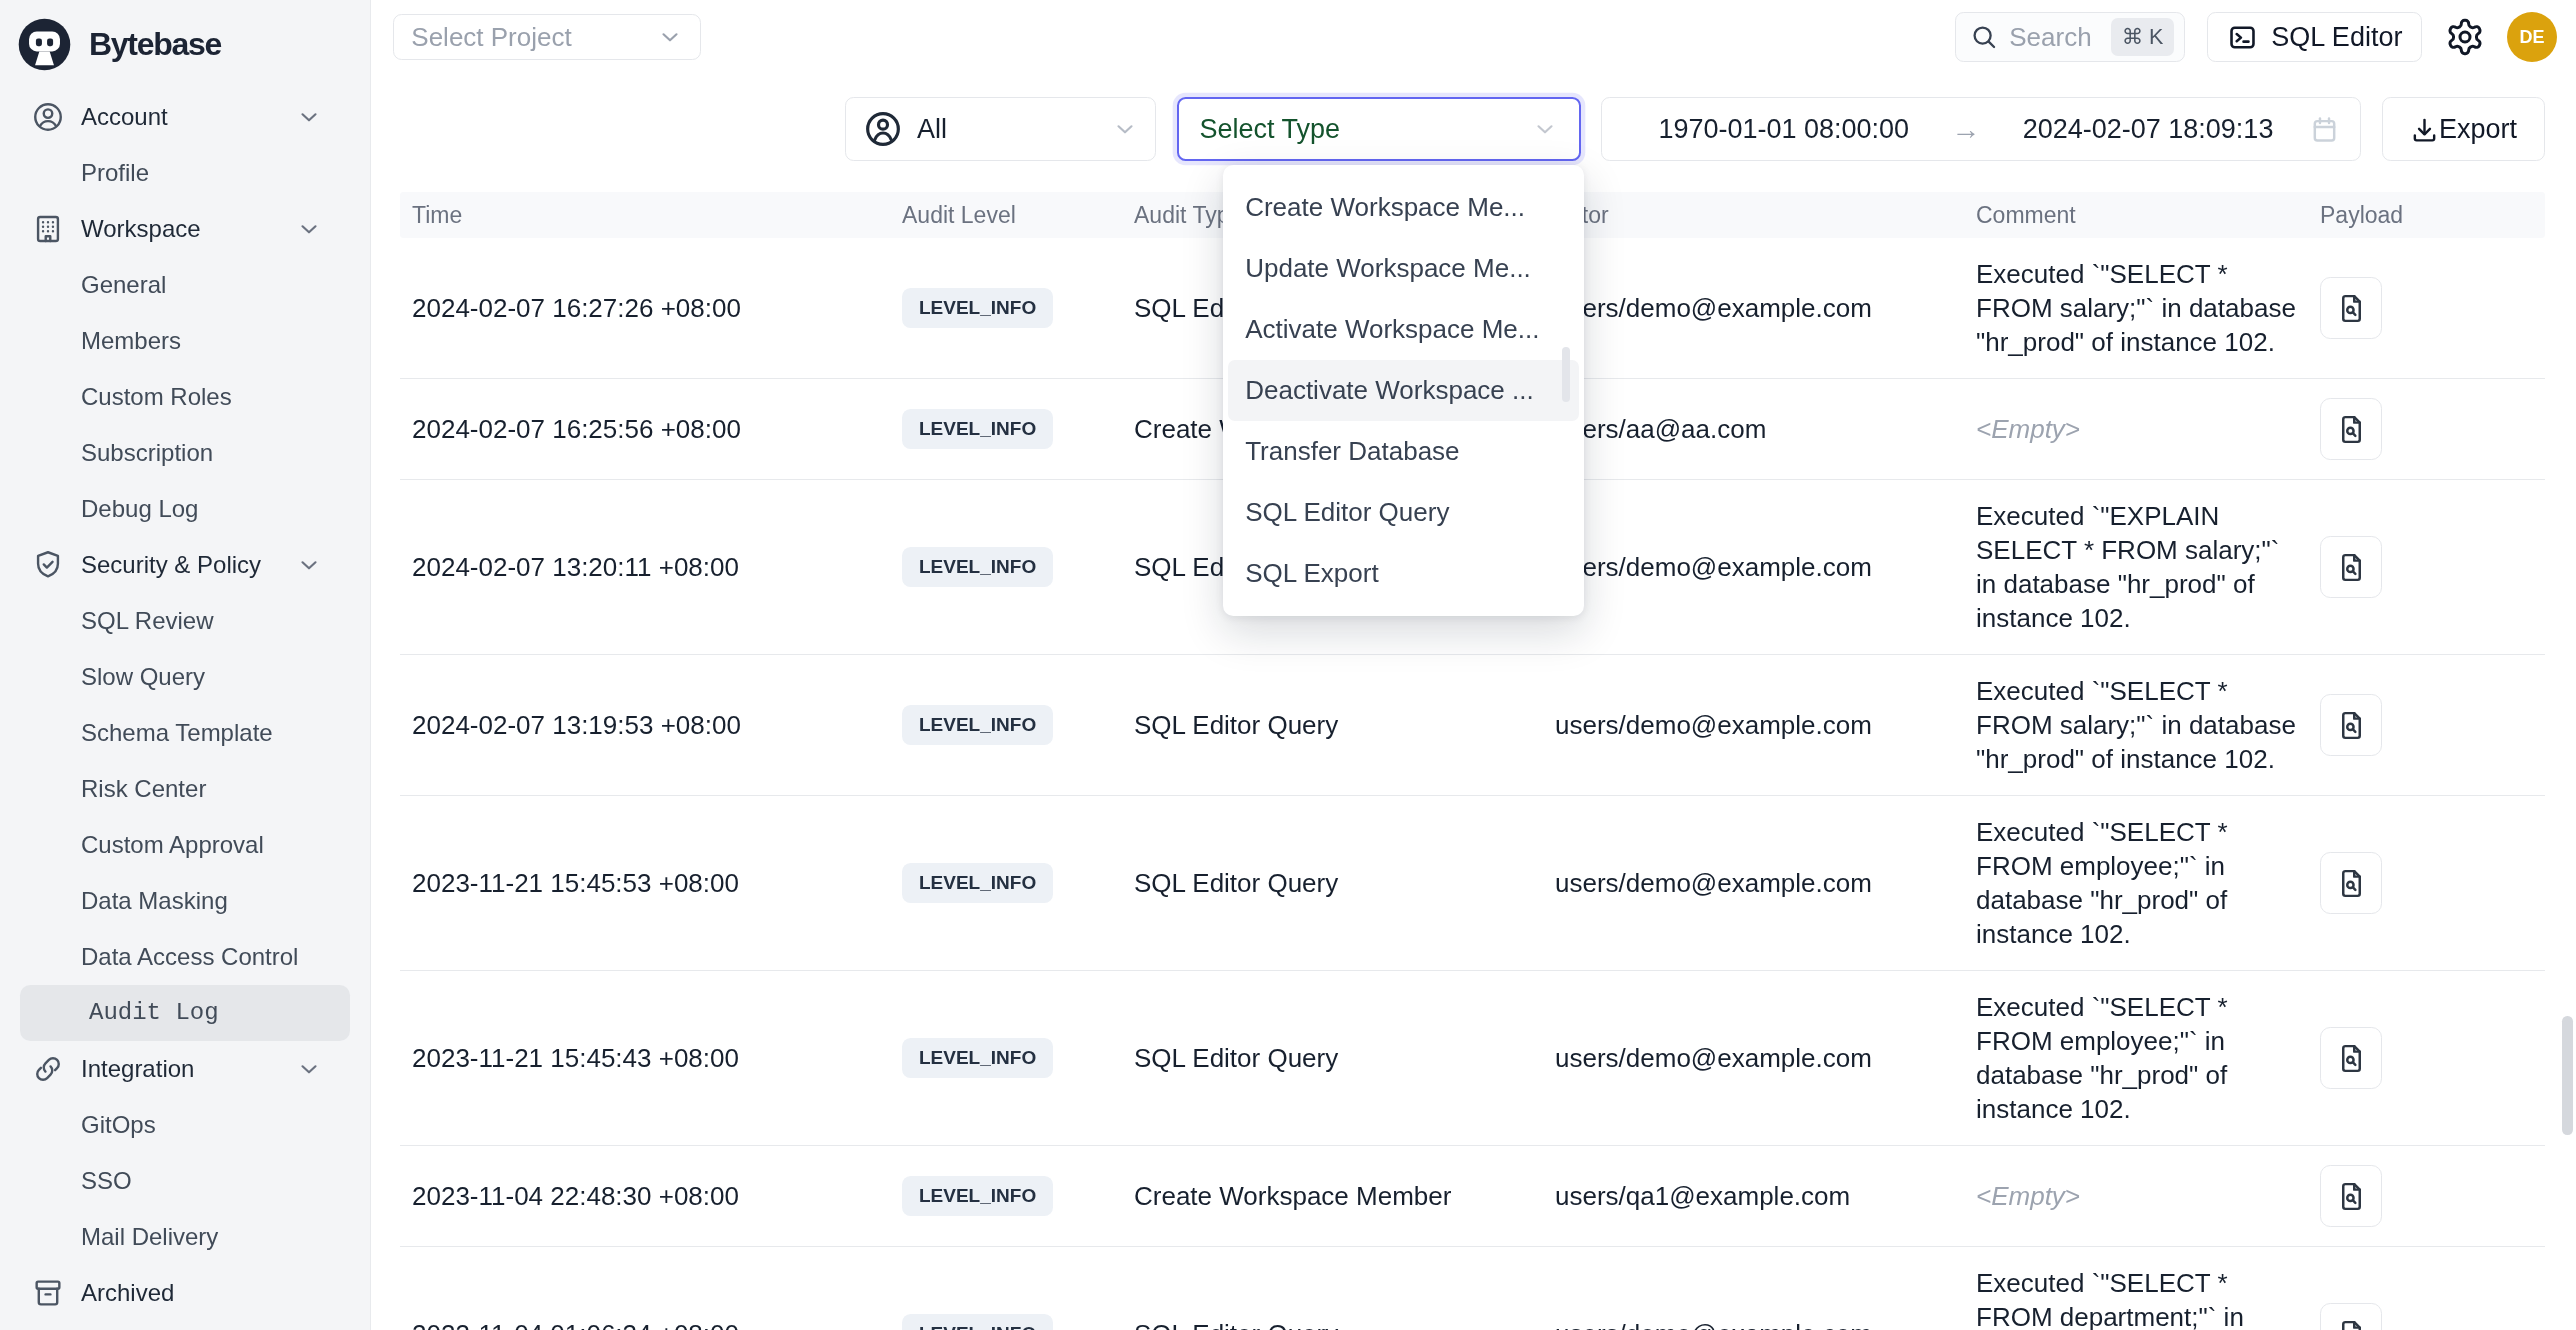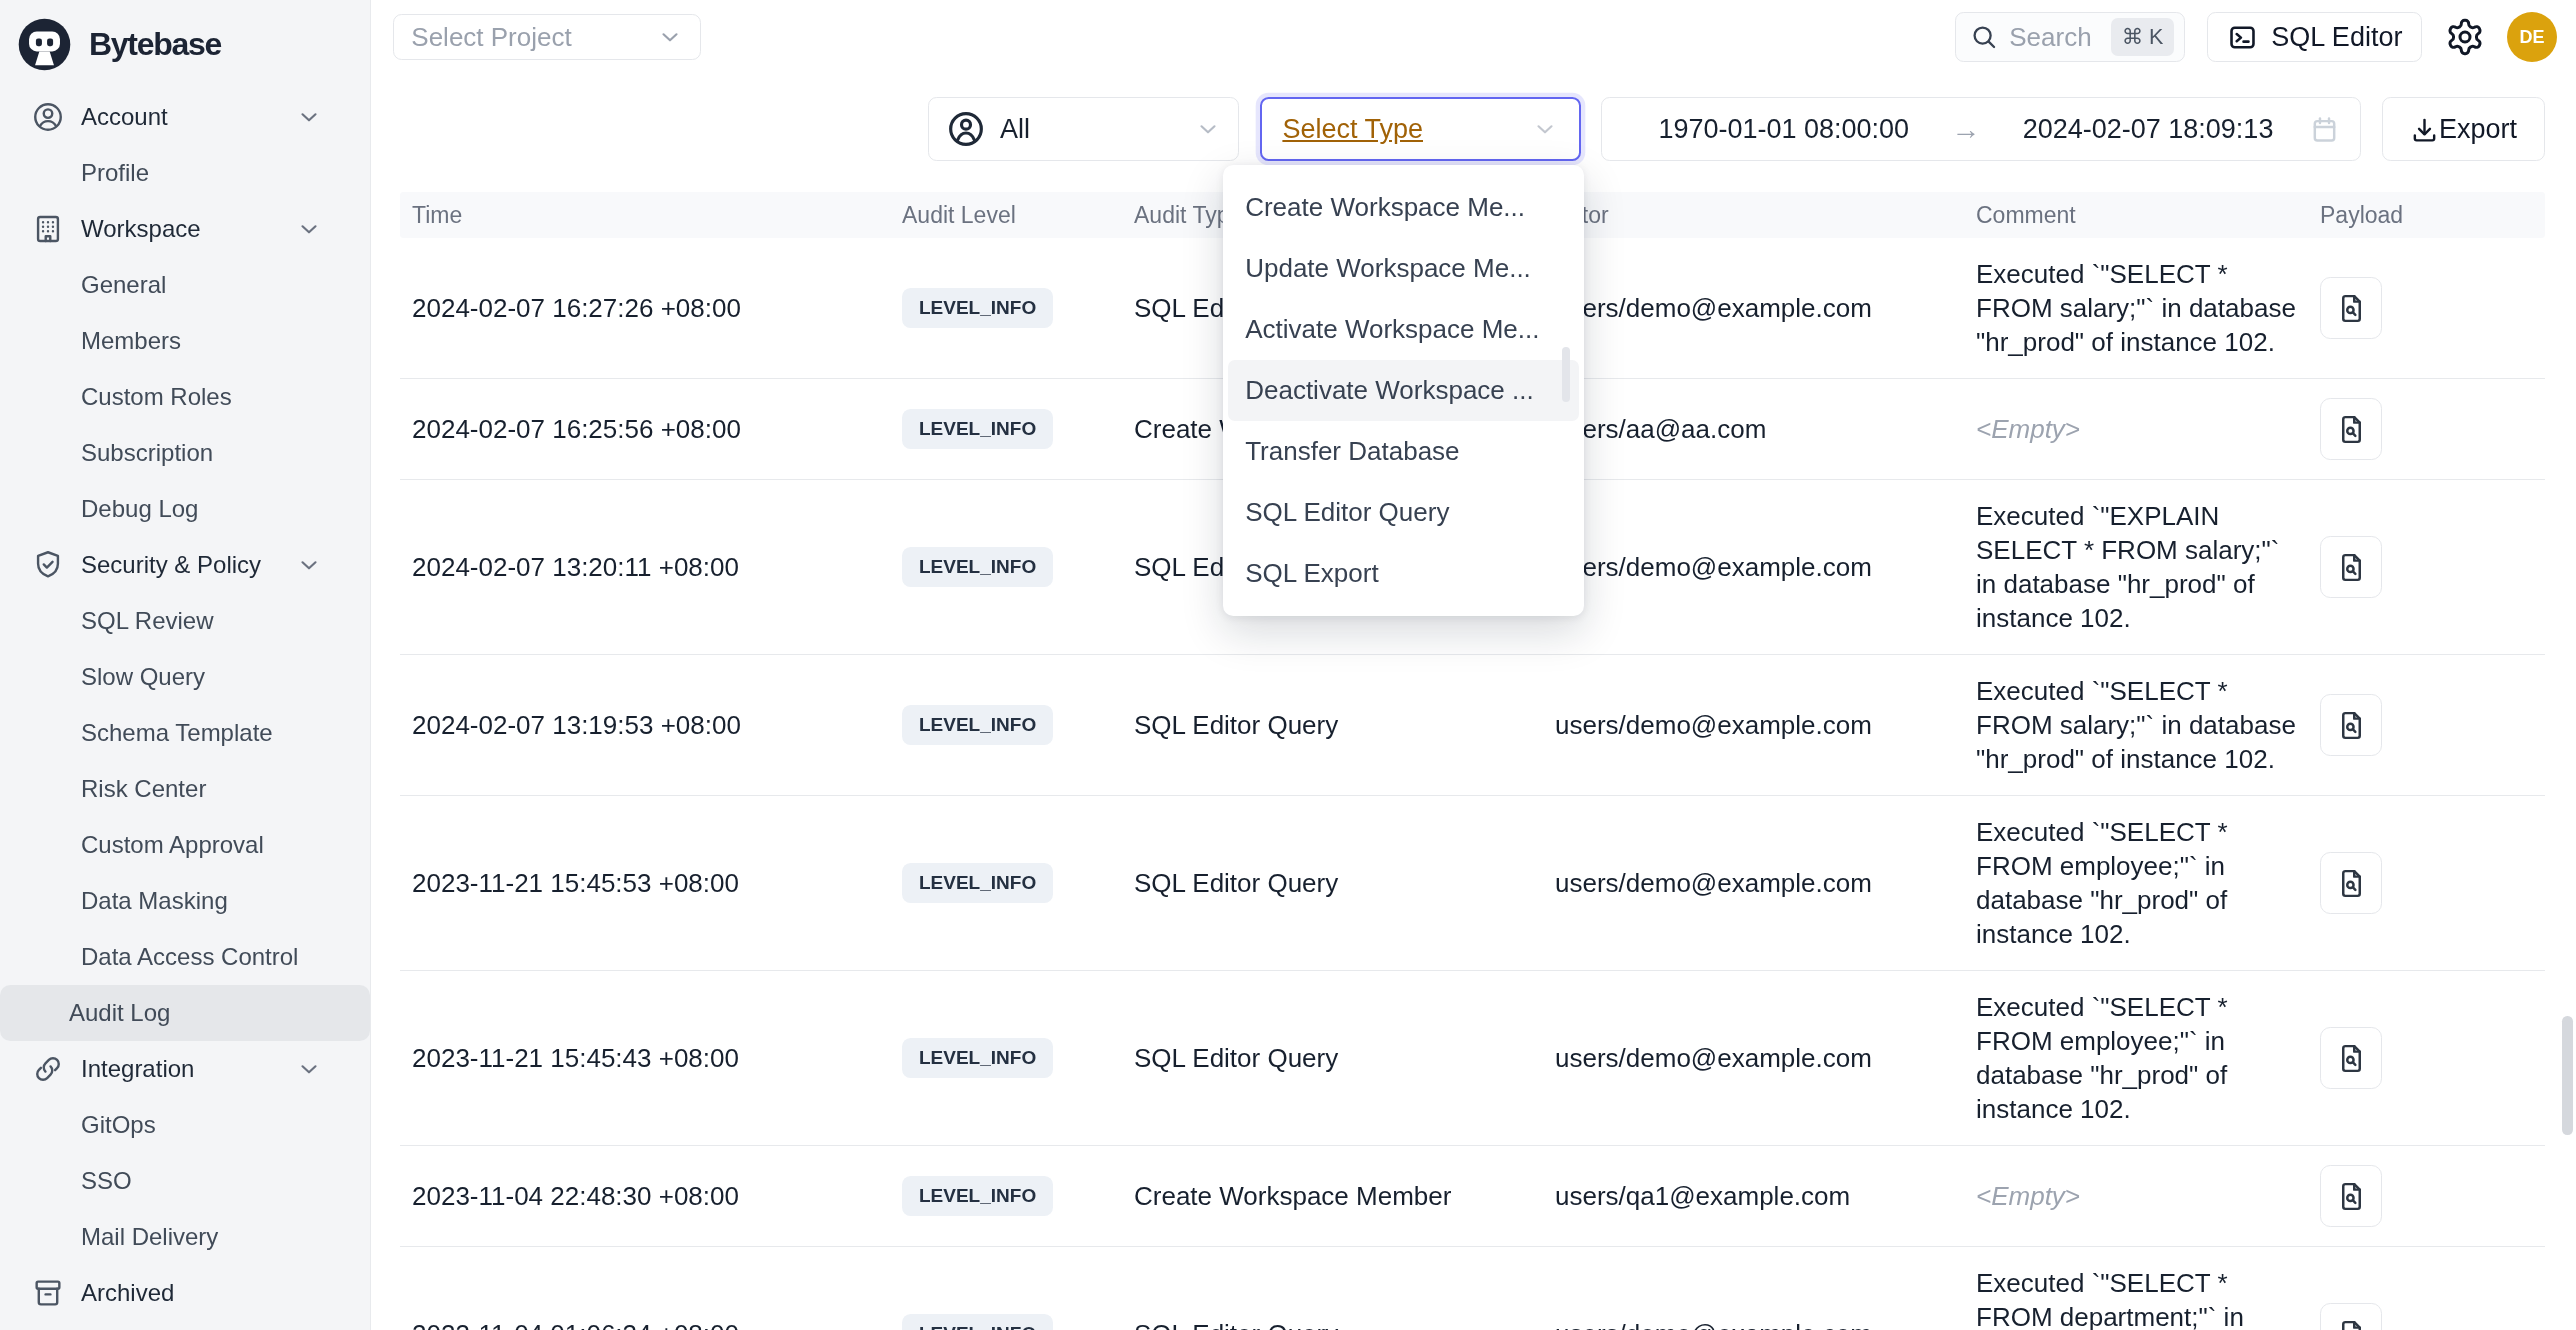--- a/index.html
+++ b/index.html
@@ -10,21 +10,21 @@
   
   .sidebar { width:371px; flex-shrink:0; background:#f4f5f7; border-right:1.7px solid #e8eaed; overflow:hidden; }
   .logo { display:flex; align-items:center; gap:17px; padding:13.7px 0 6.9px 17px; height:82px; }
   .logo-text { font-size:32px; font-weight:800; color:#1c2434; letter-spacing:-1.3px; }
   .nav { padding-top:6.9px; }
   .nav-row { height:56px; display:flex; align-items:center; position:relative; font-size:24px; color:#414b58; cursor:pointer; }
   .nav-row.group { color:#1f2937; font-weight:500; }
   .nav-row .nicon { position:absolute; left:31px; width:34px; height:34px; color:#4b5563; display:flex; align-items:center; }
   .nav-row .label { padding-left:81px; white-space:nowrap; }
   .nav-row .chev { position:absolute; right:48px; color:#6b7280; display:flex; }
-  .nav-row.active { margin:0 0; background:#e5e7ea; border-radius:10.3px; }
+  .nav-row.active { margin:0 20px; background:#e5e7ea; border-radius:10.3px;font-family:Liberation Mono, monospace; }
   .nav-row.active .label { padding-left:69px; }
 
   
   .main { flex:1; position:relative; background:#fff; overflow:hidden; }
   .topbar { display:flex; align-items:center; height:64px; padding:10.3px 19px 0 22.3px; }
   .project-select { width:308px; height:46px; border:1.7px solid #e5e7eb; border-radius:8.6px; background:#fff; display:flex; align-items:center; padding:0 17px; color:#9aa1ad; font-size:26px; cursor:pointer; }
   .project-select .chev { margin-left:auto; color:#9aa1ad; display:flex; }
   .topbar-right { margin-left:auto; display:flex; align-items:center; gap:22.3px; }
   .searchbox { width:230px; height:50px; border:1.7px solid #e5e7eb; border-radius:8.6px; background:#fbfcfd; display:flex; align-items:center; gap:12px; padding:0 10.3px 0 13.7px; color:#9aa1ad; font-size:26px; cursor:text; }
   .searchbox .mag { color:#374151; display:flex; }
@@ -32,21 +32,21 @@
   .sql-editor-btn { height:50px; border:1.7px solid #e5e7eb; border-radius:8.6px; background:#fff; display:flex; align-items:center; gap:13px; padding:0 19px; font-size:27px; color:#111827; cursor:pointer;text-align:center; }
   .gear-btn { display:flex; color:#111827; cursor:pointer; }
   .avatar { width:50px; height:50px; border-radius:50%; background:#dba20d; color:#ffffff; font-size:18px; font-weight:700; display:flex; align-items:center; justify-content:center; cursor:pointer; }
 
   
   .filters { display:flex; justify-content:flex-end; align-items:center; gap:20.6px; padding:33px 31px 0 0; }
   .ctl { height:64px; border:1.7px solid #e5e7eb; border-radius:8.6px; background:#fff; display:flex; align-items:center; font-size:27px; color:#17202e; cursor:pointer; }
   .ctl-actor { width:311px; padding:0 17px; gap:13.7px; }
   .ctl-actor .chev { margin-left:auto; color:#b6bcc6; display:flex; }
   .ctl-actor .usr { color:#1f2937; display:flex; }
-  .ctl-type { width:321px; padding:0 20.6px; color:#a16207; border:2.6px solid #6366f1; box-shadow:0 0 0 4.3px rgba(99,102,241,0.16);text-decoration:underline; }
+  .ctl-type { width:404px; padding:0 20.6px; color:#14532d; border:2.6px solid #6366f1; box-shadow:0 0 0 4.3px rgba(99,102,241,0.16); }
   .ctl-type .chev { margin-left:auto; color:#c3c7cf; display:flex; }
   .ctl-dates { width:760px; padding:0 20.6px; cursor:default; }
   .ctl-dates .date { flex:1; text-align:center; }
   .ctl-dates .arr { color:#9ca3af; font-size:29px; padding:0 6.9px; }
   .ctl-dates .cal { color:#cbd2da; display:flex; }
   .export-btn { width:163px; justify-content:center; gap:0; color:#111827; }
 
   
   .tablewrap { margin:31px 31px 0 29px; }
   .grid6 { display:grid; grid-template-columns:490px 232px 421px 421px 344px 1fr; }

